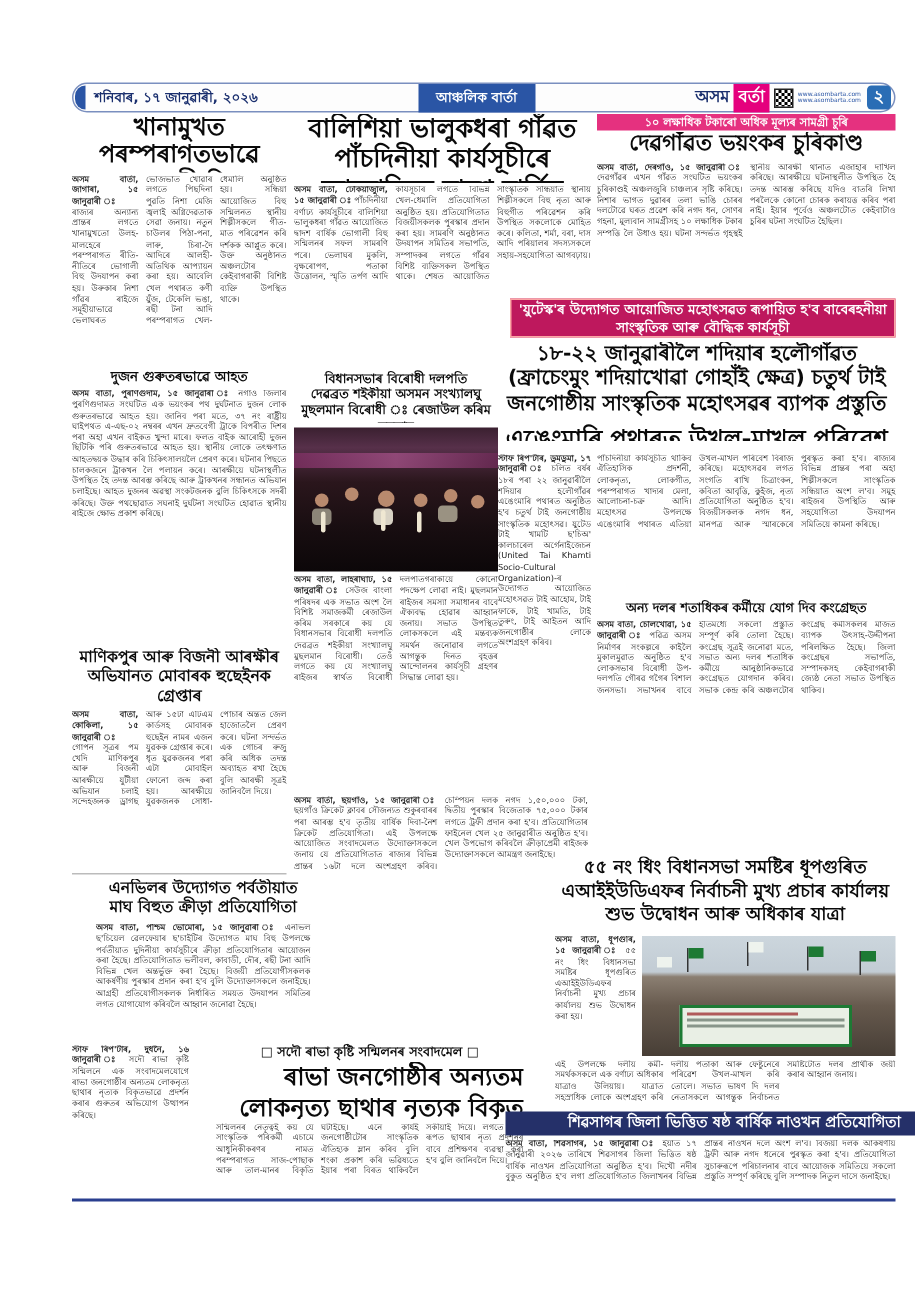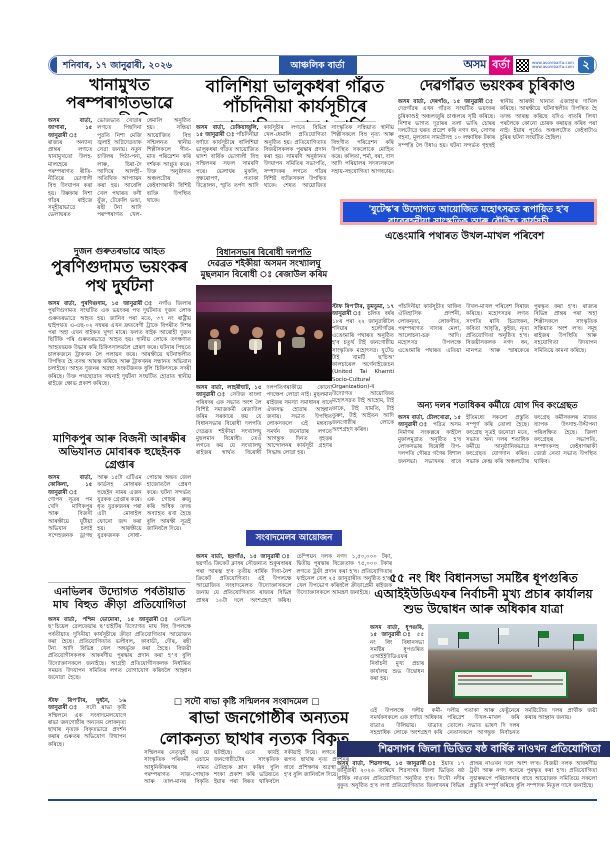--- a/index.html
+++ b/index.html
@@ -27,21 +27,21 @@
     display:flex;align-items:center;justify-content:center;border-radius:3px;margin-right:2px;}
   
   .hl{font-weight:bold;text-align:center;color:#0a0a0a;overflow:hidden;}
   .kick{font-weight:bold;text-align:center;color:#0a0a0a;overflow:hidden;}
   .bodytxt{font-size:5.5px;line-height:1.32;text-align:justify;overflow:hidden;color:#1c1c1c;}
   .bodytxt .dl{font-weight:bold;}
   .c2{column-count:2;column-gap:5px;}
   .c3{column-count:3;column-gap:5px;}
   .banner{color:#fff;font-weight:bold;text-align:center;overflow:hidden;box-sizing:border-box;}
   .pink{background:#e5317f;}
-  .green{background:#1d4ed8;border:3px solid #fca5a5;}
+  .green{background:#be185d;border:1px solid #fca5a5;}
   .royal{background:#2d3fa3;}
   .navy{background:#253069;}
   .rule{background:#2a3f8f;}
   .sep{background:#bbb;height:1px;}
   
   .photo{overflow:hidden;position:relative;}
   .photo-night{background:linear-gradient(180deg,#3a2030 0%,#57304a 14%,#2a161c 38%,#170d10 72%,#0c0709 100%);}
   .pn-band{position:absolute;left:0;right:0;top:18%;height:10%;background:linear-gradient(90deg,#7c2f62,#a04f84,#6b2a55);opacity:.8;}
   .head{position:absolute;width:9px;height:9px;border-radius:50%;background:#b98a6e;}
   .shirt{position:absolute;width:13px;height:11px;border-radius:3px;background:#e8e2d8;}
@@ -84,51 +84,52 @@
 
 <div class="abs" style="left:196px;top:76px;width:198px;">
   <div class="hl" style="font-size:17px;line-height:1.2;height:46px;">বালিশিয়া ভালুকধৰা গাঁৱত পাঁচদিনীয়া কাৰ্যসূচীৰে আয়োজিত দ্বাদশ বাৰ্ষিক ভোগালী বিহুৰ সফল সামৰণি</div>
   <div class="bodytxt c3" style="height:118px;margin-top:2px;">
     <span class="dl">অসম বাৰ্তা, ঢেকিয়াজুলি, ১৫ জানুৱাৰী ঃ</span>
     <span>পাঁচদিনীয়া বৰ্ণাঢ্য কাৰ্যসূচীৰে বালিশিয়া ভালুকধৰা গাঁৱত আয়োজিত দ্বাদশ বাৰ্ষিক ভোগালী বিহু সন্মিলনৰ সফল সামৰণি পৰে। ভেলাঘৰ মুকলি, বৃক্ষৰোপণ, পতাকা উত্তোলন, স্মৃতি তৰ্পণ আদি কাৰ্যসূচীৰ লগতে বিভিন্ন খেল-ধেমালি প্ৰতিযোগিতা অনুষ্ঠিত হয়। প্ৰতিযোগিতাত বিজয়ীসকলক পুৰস্কাৰ প্ৰদান কৰা হয়। সামৰণি অনুষ্ঠানত উদযাপন সমিতিৰ সভাপতি, সম্পাদকৰ লগতে গাঁৱৰ বিশিষ্ট ব্যক্তিসকল উপস্থিত থাকে। শেষত আয়োজিত সাংস্কৃতিক সন্ধিয়াত স্থানীয় শিল্পীসকলে বিহু নৃত্য আৰু বিহুগীত পৰিৱেশন কৰি উপস্থিত সকলোকে মোহিত কৰে। কলিতা, শৰ্মা, বৰা, দাস আদি পৰিয়ালৰ সদস্যসকলে সহায়-সহযোগিতা আগবঢ়ায়।</span>
   </div>
 </div>
 
 <div class="abs" style="left:398px;top:76px;width:199px;">
+  <div class="banner pink" style="font-size:7.5px;height:11px;line-height:11px;">১০ লক্ষাধিক টকাৰো অধিক মূল্যৰ সামগ্ৰী চুৰি</div>
   <div class="hl" style="font-size:14.5px;line-height:1.2;height:19px;margin-top:1px;">দেৱগাঁৱত ভয়ংকৰ চুৰিকাণ্ড</div>
   <div class="bodytxt c2" style="height:85px;margin-top:2px;">
     <span class="dl">অসম বাৰ্তা, দেৰগাঁও, ১৫ জানুৱাৰী ঃ</span>
     <span>দেৱগাঁৱৰ এখন গাঁৱত সংঘটিত ভয়ংকৰ চুৰিকাণ্ডই অঞ্চলজুৰি চাঞ্চল্যৰ সৃষ্টি কৰিছে। নিশাৰ ভাগত দুৱাৰৰ তলা ভাঙি চোৰৰ দলটোৱে ঘৰত প্ৰৱেশ কৰি নগদ ধন, সোণৰ গহনা, মূল্যবান সামগ্ৰীসহ ১০ লক্ষাধিক টকাৰ সম্পত্তি লৈ উধাও হয়। ঘটনা সন্দৰ্ভত গৃহস্থই স্থানীয় আৰক্ষী থানাত এজাহাৰ দাখিল কৰিছে। আৰক্ষীয়ে ঘটনাস্থলীত উপস্থিত হৈ তদন্ত আৰম্ভ কৰিছে যদিও বাতৰি লিখা পৰলৈকে কোনো চোৰক কৰায়ত্ত কৰিব পৰা নাই। ইয়াৰ পূৰ্বেও অঞ্চলটোত কেইবাটাও চুৰিৰ ঘটনা সংঘটিত হৈছিল।</span>
   </div>
 </div>
 
 <div class="abs banner green" style="left:340px;top:199px;width:257px;height:26px;font-size:9px;line-height:1.35;padding:1px 4px;">'যুটেস্ক'ৰ উদ্যোগত আয়োজিত মহোৎসৱত ৰূপায়িত হ'ব বাবেৰহনীয়া সাংস্কৃতিক আৰু বৌদ্ধিক কাৰ্যসূচী</div>
 
 <div class="abs" style="left:332px;top:228px;width:265px;">
-  <div class="hl" style="font-size:10px;height:14px;">এঙেংমাৰি পথাৰত উখল-মাখল পৰিবেশ</div>
+  <div class="hl" style="font-size:13.5px;line-height:1.22;height:52px;">১৮-২২ জানুৱাৰীলৈ শদিয়াৰ হলৌগাঁৱত (ফ্ৰাচেংমুং শদিয়াখোৱা গোহাঁই ক্ষেত্ৰ) চতুৰ্থ টাই জনগোষ্ঠীয় সাংস্কৃতিক মহোৎসৱৰ ব্যাপক প্ৰস্তুতি</div>
+  <div class="hl" style="font-size:16px;height:14px;">এঙেংমাৰি পথাৰত উখল-মাখল পৰিবেশ</div>
 </div>
 <div class="abs bodytxt" style="left:332px;top:303px;width:62px;height:262px;">
   <span class="dl">স্টাফ ৰিপ'ৰ্টাৰ, ডুমডুমা, ১৭ জানুৱাৰী ঃ</span>
   <span>চলিত বৰ্ষৰ ১৮ৰ পৰা ২২ জানুৱাৰীলৈ শদিয়াৰ হলৌগাঁৱৰ এঙেংমাৰি পথাৰত অনুষ্ঠিত হ'ব চতুৰ্থ টাই জনগোষ্ঠীয় সাংস্কৃতিক মহোৎসৱ। যুটেড টাই খামটি ছ'চিঅ' কালচাৰেল অৰ্গেনাইজেচন (United Tai Khamti Socio-Cultural Organization)-ৰ উদ্যোগত আয়োজিত মহোৎসৱত টাই আহোম, টাই ফাকে, টাই খামতি, টাই তুৰুং, টাই আইতন আদি জনগোষ্ঠীৰ লোকে অংশগ্ৰহণ কৰিব।</span>
 </div>
 <div class="abs bodytxt c3" style="left:398px;top:303px;width:199px;height:92px;">
   <span>পাঁচদিনীয়া কাৰ্যসূচীত থাকিব ঐতিহাসিক প্ৰদৰ্শনী, লোকনৃত্য, লোকগীত, পৰম্পৰাগত খাদ্যৰ মেলা, আলোচনা-চক্ৰ আদি। মহোৎসৱ উপলক্ষে এঙেংমাৰি পথাৰত এতিয়া উখল-মাখল পৰিবেশ বিৰাজ কৰিছে। মহোৎসৱৰ লগত সংগতি ৰাখি চিত্ৰাংকন, কবিতা আবৃত্তি, কুইজ, নৃত্য প্ৰতিযোগিতা অনুষ্ঠিত হ'ব। বিজয়ীসকলক নগদ ধন, মানপত্ৰ আৰু স্মাৰকেৰে পুৰস্কৃত কৰা হ'ব। ৰাজ্যৰ বিভিন্ন প্ৰান্তৰ পৰা অহা শিল্পীসকলে সাংস্কৃতিক সন্ধিয়াত অংশ ল'ব। সমূহ ৰাইজৰ উপস্থিতি আৰু সহযোগিতা উদযাপন সমিতিয়ে কামনা কৰিছে।</span>
 </div>
 
 <div class="abs" style="left:48px;top:244px;width:143px;">
   <div class="kick" style="font-size:9px;height:13px;">দুজন গুৰুতৰভাৱে আহত</div>
-  <div class="hl" style="font-size:16px;line-height:1.2;height:40px;">পুৰণিগুদামত ভয়ংকৰ পথ দুৰ্ঘটনা</div>
   <div class="bodytxt" style="height:122px;margin-top:3px;">
     <span class="dl">অসম বাৰ্তা, পুৰণিগুদাম, ১৫ জানুৱাৰী ঃ</span>
     <span>নগাঁও জিলাৰ পুৰণিগুদামত সংঘটিত এক ভয়ংকৰ পথ দুৰ্ঘটনাত দুজন লোক গুৰুতৰভাৱে আহত হয়। জানিব পৰা মতে, ৩৭ নং ৰাষ্ট্ৰীয় ঘাইপথত এ-এছ-০২ নম্বৰৰ এখন দ্ৰুতবেগী ট্ৰাকে বিপৰীত দিশৰ পৰা অহা এখন বাইকত খুন্দা মাৰে। ফলত বাইক আৰোহী দুজন ছিটিকি পৰি গুৰুতৰভাৱে আহত হয়। স্থানীয় লোকে তৎক্ষণাত আহতদ্বয়ক উদ্ধাৰ কৰি চিকিৎসালয়লৈ প্ৰেৰণ কৰে। ঘটনাৰ পিছতে চালকজনে ট্ৰাকখন লৈ পলায়ন কৰে। আৰক্ষীয়ে ঘটনাস্থলীত উপস্থিত হৈ তদন্ত আৰম্ভ কৰিছে আৰু ট্ৰাকখনৰ সন্ধানত অভিযান চলাইছে। আহত দুজনৰ অৱস্থা সংকটজনক বুলি চিকিৎসকে সদৰী কৰিছে। উক্ত পথছোৱাত সঘনাই দুৰ্ঘটনা সংঘটিত হোৱাত স্থানীয় ৰাইজে ক্ষোভ প্ৰকাশ কৰিছে।</span>
   </div>
 </div>
 
 <div class="abs" style="left:196px;top:246px;width:136px;">
-  <div class="kick" style="font-size:8.5px;height:12px;text-decoration:underline;">বিধানসভাৰ বিৰোধী দলপতি</div>
+  <div class="kick" style="font-size:8.5px;height:12px;">বিধানসভাৰ বিৰোধী দলপতি</div>
   <div class="hl" style="font-size:8.5px;line-height:1.3;height:24px;">দেৱব্ৰত শইকীয়া অসমন সংখ্যালঘু মুছলমান বিৰোধী ঃ ৰেজাউল কৰিম সৰকাৰ</div>
   <div class="photo photo-night" style="width:136px;height:96px;margin-top:3px;">
     <div class="pn-band"></div>
     <div class="head" style="left:14px;top:44px;"></div>
     <div class="head" style="left:34px;top:40px;"></div>
     <div class="head" style="left:56px;top:42px;width:11px;height:11px;"></div>
     <div class="head" style="left:80px;top:44px;"></div>
     <div class="head" style="left:100px;top:41px;"></div>
     <div class="head" style="left:118px;top:45px;"></div>
     <div class="shirt" style="left:53px;top:54px;background:#d8d2c4;"></div>
@@ -154,32 +155,29 @@
 
 <div class="abs" style="left:398px;top:399px;width:199px;">
   <div class="kick" style="font-size:8.5px;height:13px;">অন্য দলৰ শতাধিকৰ কৰ্মীয়ে যোগ দিব কংগ্ৰেছত</div>
   <div class="bodytxt c3" style="height:94px;margin-top:2px;">
     <span class="dl">অসম বাৰ্তা, চৌলখোৱা, ১৫ জানুৱাৰী ঃ</span>
     <span>পৱিত্ৰ অসম নিৰ্মাণৰ সংকল্পৰে কাইলৈ মুকালমুৱাত অনুষ্ঠিত হ'ব লোকসভাৰ বিৰোধী উপ-দলপতি গৌৰৱ গগৈৰ বিশাল জনসভা। সভাখনৰ বাবে ইতিমধ্যে সকলো প্ৰস্তুতি সম্পূৰ্ণ কৰি তোলা হৈছে। কংগ্ৰেছ সূত্ৰই জনোৱা মতে, সভাত অন্য দলৰ শতাধিক কৰ্মীয়ে আনুষ্ঠানিকভাৱে কংগ্ৰেছত যোগদান কৰিব। সভাক কেন্দ্ৰ কৰি অঞ্চলটোৰ কংগ্ৰেছ কৰ্মীসকলৰ মাজত ব্যাপক উৎসাহ-উদ্দীপনা পৰিলক্ষিত হৈছে। জিলা কংগ্ৰেছৰ সভাপতি, সম্পাদকসহ কেইবাগৰাকী জ্যেষ্ঠ নেতা সভাত উপস্থিত থাকিব।</span>
   </div>
 </div>
 
 <div class="abs sep" style="left:48px;top:582px;width:143px;"></div>
-<div class="abs" style="left:48px;top:586px;width:143px;font-family:Liberation Mono, monospace;">
+<div class="abs" style="left:64px;top:586px;width:143px;">
   <div class="hl" style="font-size:10.5px;line-height:1.25;height:28px;">এনভিলৰ উদ্যোগত পৰ্বতীয়াত মাঘ বিহুত ক্ৰীড়া প্ৰতিযোগিতা</div>
   <div class="bodytxt" style="height:76px;margin-top:2px;">
     <span class="dl">অসম বাৰ্তা, পশ্চিম ভোমোৰা, ১৫ জানুৱাৰী ঃ</span>
     <span>এনভিল ছ'চিয়েল ৱেলফেয়াৰ ছ'চাইটিৰ উদ্যোগত মাঘ বিহু উপলক্ষে পৰ্বতীয়াত দুদিনীয়া কাৰ্যসূচীৰে ক্ৰীড়া প্ৰতিযোগিতাৰ আয়োজন কৰা হৈছে। প্ৰতিযোগিতাত ভলীবল, কাবাডী, দৌৰ, ৰছী টনা আদি বিভিন্ন খেল অন্তৰ্ভুক্ত কৰা হৈছে। বিজয়ী প্ৰতিযোগীসকলক আকৰ্ষণীয় পুৰস্কাৰ প্ৰদান কৰা হ'ব বুলি উদ্যোক্তাসকলে জনাইছে। আগ্ৰহী প্ৰতিযোগীসকলক নিৰ্ধাৰিত সময়ত উদযাপন সমিতিৰ লগত যোগাযোগ কৰিবলৈ আহ্বান জনোৱা হৈছে।</span>
   </div>
 </div>
 
 <div class="abs" style="left:196px;top:528px;width:196px;">
-  <div style="text-align:center;margin-top:2px;">
-    <span class="banner royal" style="display:inline-block;font-size:8.5px;padding:1px 10px;">সংবাদমেলৰ আয়োজন</span>
-  </div>
   <div class="bodytxt c2" style="height:92px;margin-top:3px;">
     <span class="dl">অসম বাৰ্তা, ছয়গাঁও, ১৫ জানুৱাৰী ঃ</span>
     <span>ছয়গাঁও ক্ৰিকেট ক্লাবৰ সৌজন্যত শুকুৰবাৰৰ পৰা আৰম্ভ হ'ব তৃতীয় বাৰ্ষিক দিবা-নৈশ ক্ৰিকেট প্ৰতিযোগিতা। এই উপলক্ষে আয়োজিত সংবাদমেলত উদ্যোক্তাসকলে জনায় যে প্ৰতিযোগিতাত ৰাজ্যৰ বিভিন্ন প্ৰান্তৰ ১৬টা দলে অংশগ্ৰহণ কৰিব। চেম্পিয়ন দলক নগদ ১,৫০,০০০ টকা, দ্বিতীয় পুৰস্কাৰ বিজেতাক ৭৫,০০০ টকাৰ লগতে ট্ৰফী প্ৰদান কৰা হ'ব। প্ৰতিযোগিতাৰ ফাইনেল খেল ২৫ জানুৱাৰীত অনুষ্ঠিত হ'ব। খেল উপভোগ কৰিবলৈ ক্ৰীড়াপ্ৰেমী ৰাইজক উদ্যোক্তাসকলে আমন্ত্ৰণ জনাইছে।</span>
   </div>
 </div>
 
 <div class="abs" style="left:370px;top:571px;width:227px;">
   <div class="hl" style="font-size:12px;line-height:1.3;height:48px;">৫৫ নং ধিং বিধানসভা সমষ্টিৰ ধূপগুৰিত এআইইউডিএফৰ নিৰ্বাচনী মুখ্য প্ৰচাৰ কাৰ্যালয় শুভ উদ্বোধন আৰু অধিকাৰ যাত্ৰা</div>
 </div>
 <div class="abs bodytxt" style="left:370px;top:624px;width:54px;height:80px;">

